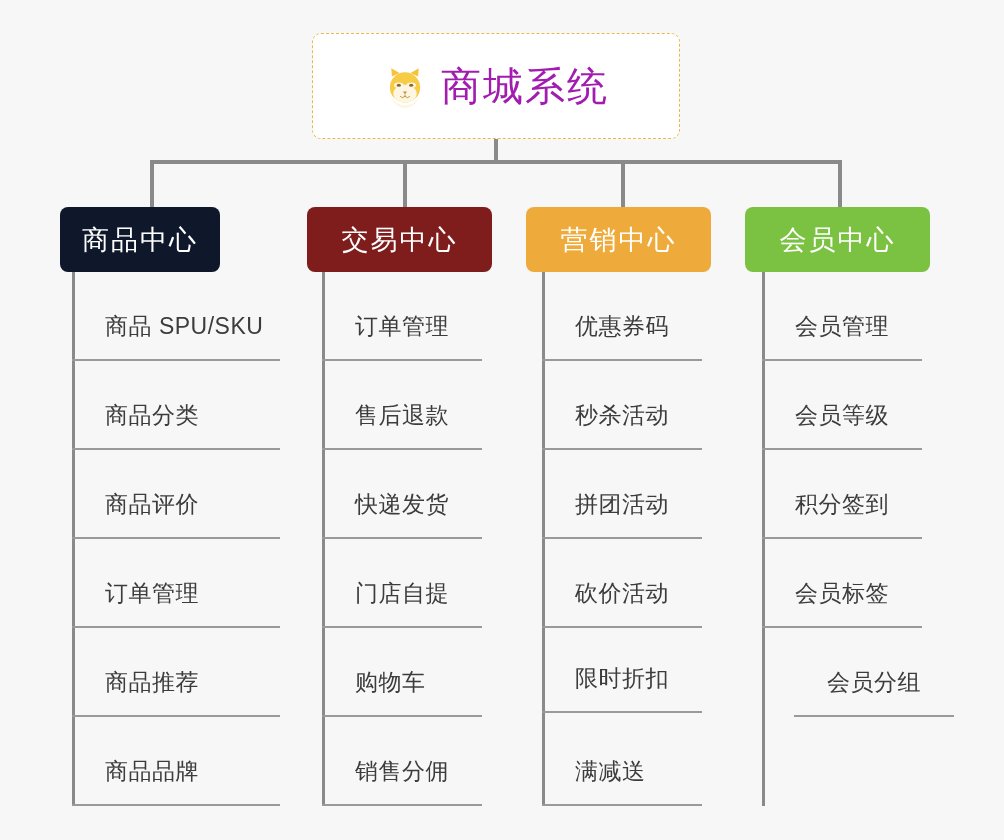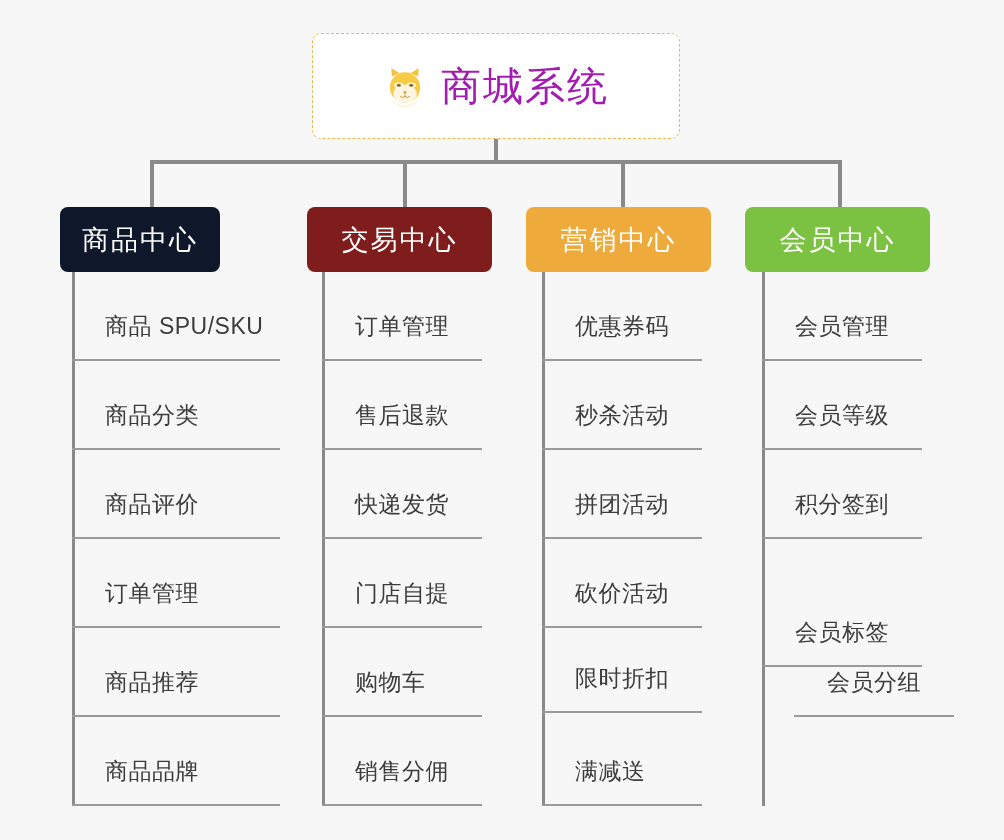--- a/index.html
+++ b/index.html
@@ -241,21 +241,21 @@
         <div class="col-trunk" style="height: 534px;"></div>
         <div class="leaf" style="top: 0px; width: 160px;">
           <span class="leaf-label">会员管理</span>
         </div>
         <div class="leaf" style="top: 89px; width: 160px;">
           <span class="leaf-label">会员等级</span>
         </div>
         <div class="leaf" style="top: 178px; width: 160px;">
           <span class="leaf-label">积分签到</span>
         </div>
-        <div class="leaf" style="top: 267px; width: 160px; margin-top: 39px;">
+        <div class="leaf" style="top: 267px; width: 160px;">
           <span class="leaf-label">会员标签</span>
         </div>
         <div class="leaf" style="top: 356px; width: 160px; margin-left: 32px;">
           <span class="leaf-label">会员分组</span>
         </div>
       </div>
     </div>
 
 </div>
 

